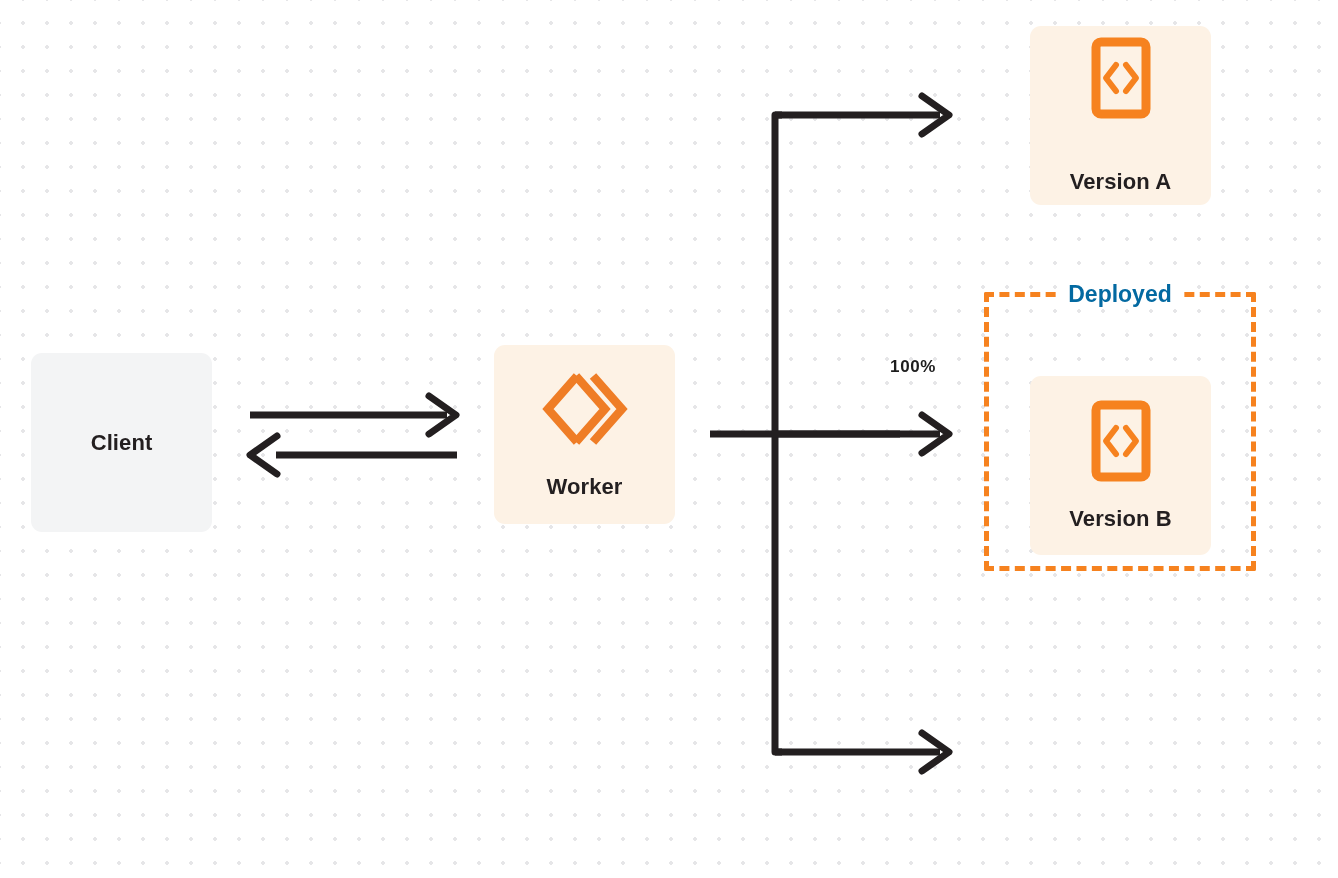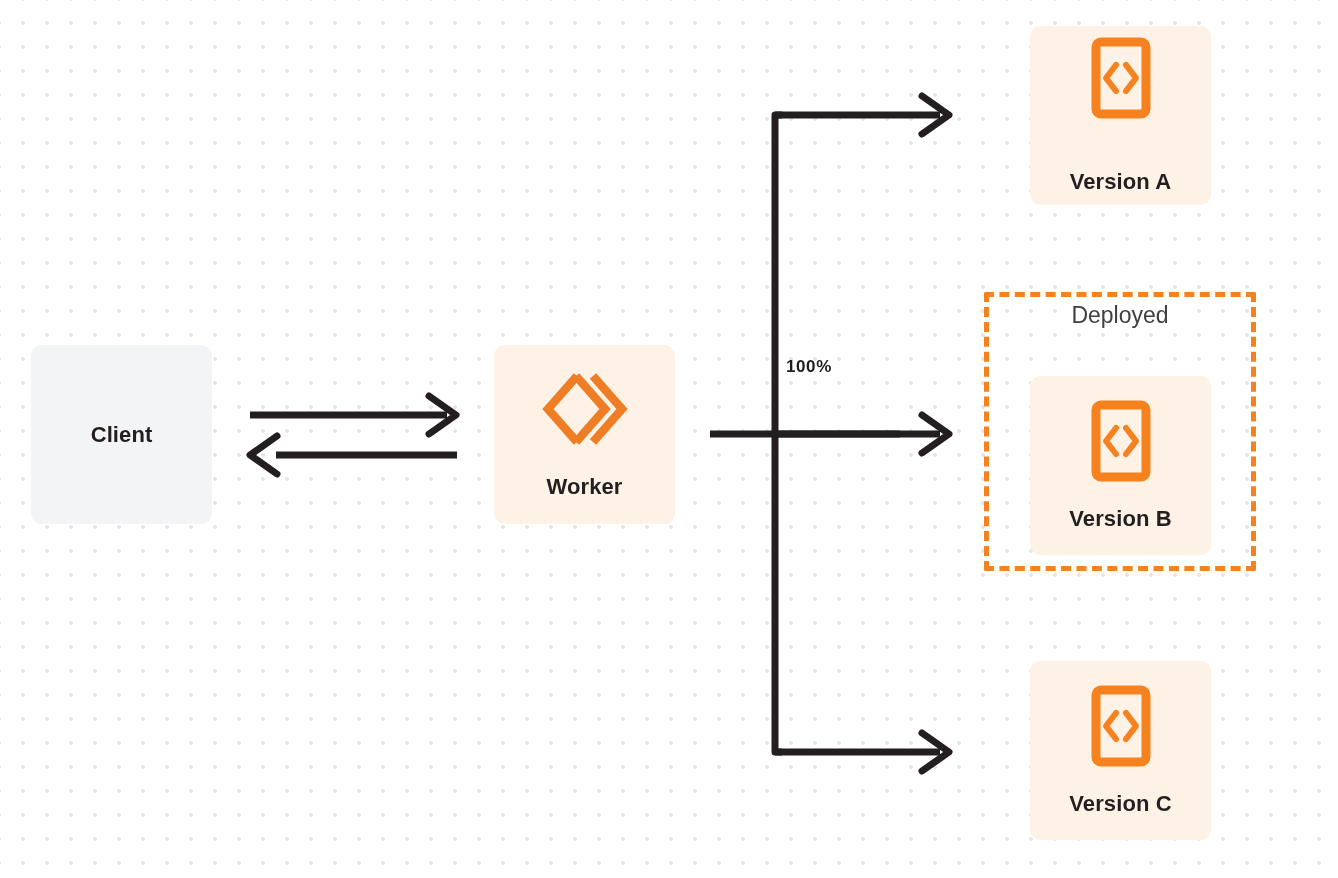--- a/index.html
+++ b/index.html
@@ -42,21 +42,21 @@
     font-size: 22px;
     font-weight: bold;
     color: #231f20;
     letter-spacing: 0.1px;
     white-space: nowrap;
   }
 
   
   #client-node {
     left: 31px;
-    top: 345px;
+    top: 353px;
     width: 181px;
     height: 179px;
     background: #f3f4f5;
   }
 
   
   #worker-node {
     left: 494px;
     top: 345px;
     width: 181px;
@@ -88,34 +88,33 @@
     border-radius: 2px;
   }
   #deployed-label {
     position: absolute;
     left: 50%;
     top: -3px;
     transform: translate(-50%, -50%);
     background: #ffffff;
     padding: 0 10px;
     font-size: 23px;
-    font-weight: normal;
-    color: #404040;
+    font-weight: bold;
+    color: #0369a1;
     white-space: nowrap;
     line-height: 1;
-    margin-top: 21px;
   }
 
   
   #traffic-label {
     position: absolute;
     left: 786px;
     top: 350px;
     width: 150px;
-    text-align: left;
+    text-align: right;
     color: #1d1d1d;
     font-size: 17px;
     font-weight: bold;
     letter-spacing: 0.6px;
     line-height: 33px;
   }
   #traffic-label div { white-space: nowrap; }
 </style>
 </head>
 <body>
@@ -199,24 +198,14 @@
     <span>
       <svg width="60" height="82" viewBox="0 0 60 82" xmlns="http://www.w3.org/2000/svg">
         <rect x="5" y="5" width="50" height="72" rx="5" ry="5" fill="none" stroke="#f6821f" stroke-width="9"></rect>
         <polyline points="25,28 15,41 25,54" fill="none" stroke="#f6821f" stroke-width="6" stroke-linecap="round" stroke-linejoin="round"></polyline>
         <polyline points="35,28 45,41 35,54" fill="none" stroke="#f6821f" stroke-width="6" stroke-linecap="round" stroke-linejoin="round"></polyline>
       </svg>
     </span>
     <span class="node-label">Version B</span>
   </div>
 
-  <div class="node version-node" id="version-c-node">
-    <span>
-      <svg width="60" height="82" viewBox="0 0 60 82" xmlns="http://www.w3.org/2000/svg">
-        <rect x="5" y="5" width="50" height="72" rx="5" ry="5" fill="none" stroke="#f6821f" stroke-width="9"></rect>
-        <polyline points="25,28 15,41 25,54" fill="none" stroke="#f6821f" stroke-width="6" stroke-linecap="round" stroke-linejoin="round"></polyline>
-        <polyline points="35,28 45,41 35,54" fill="none" stroke="#f6821f" stroke-width="6" stroke-linecap="round" stroke-linejoin="round"></polyline>
-      </svg>
-    </span>
-    <span class="node-label">Version C</span>
-  </div>
 
 </div>
 
 </body></html>

